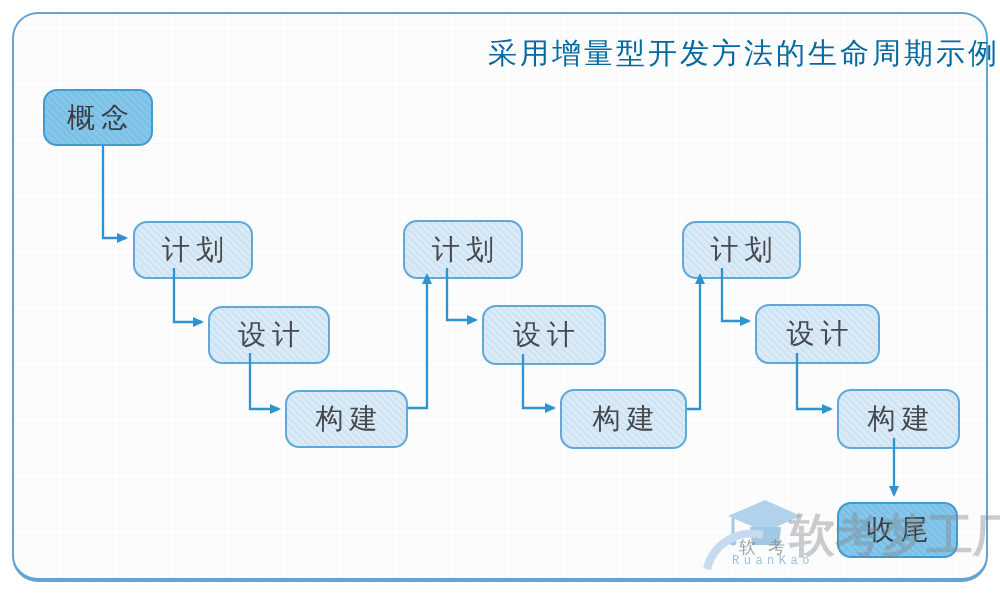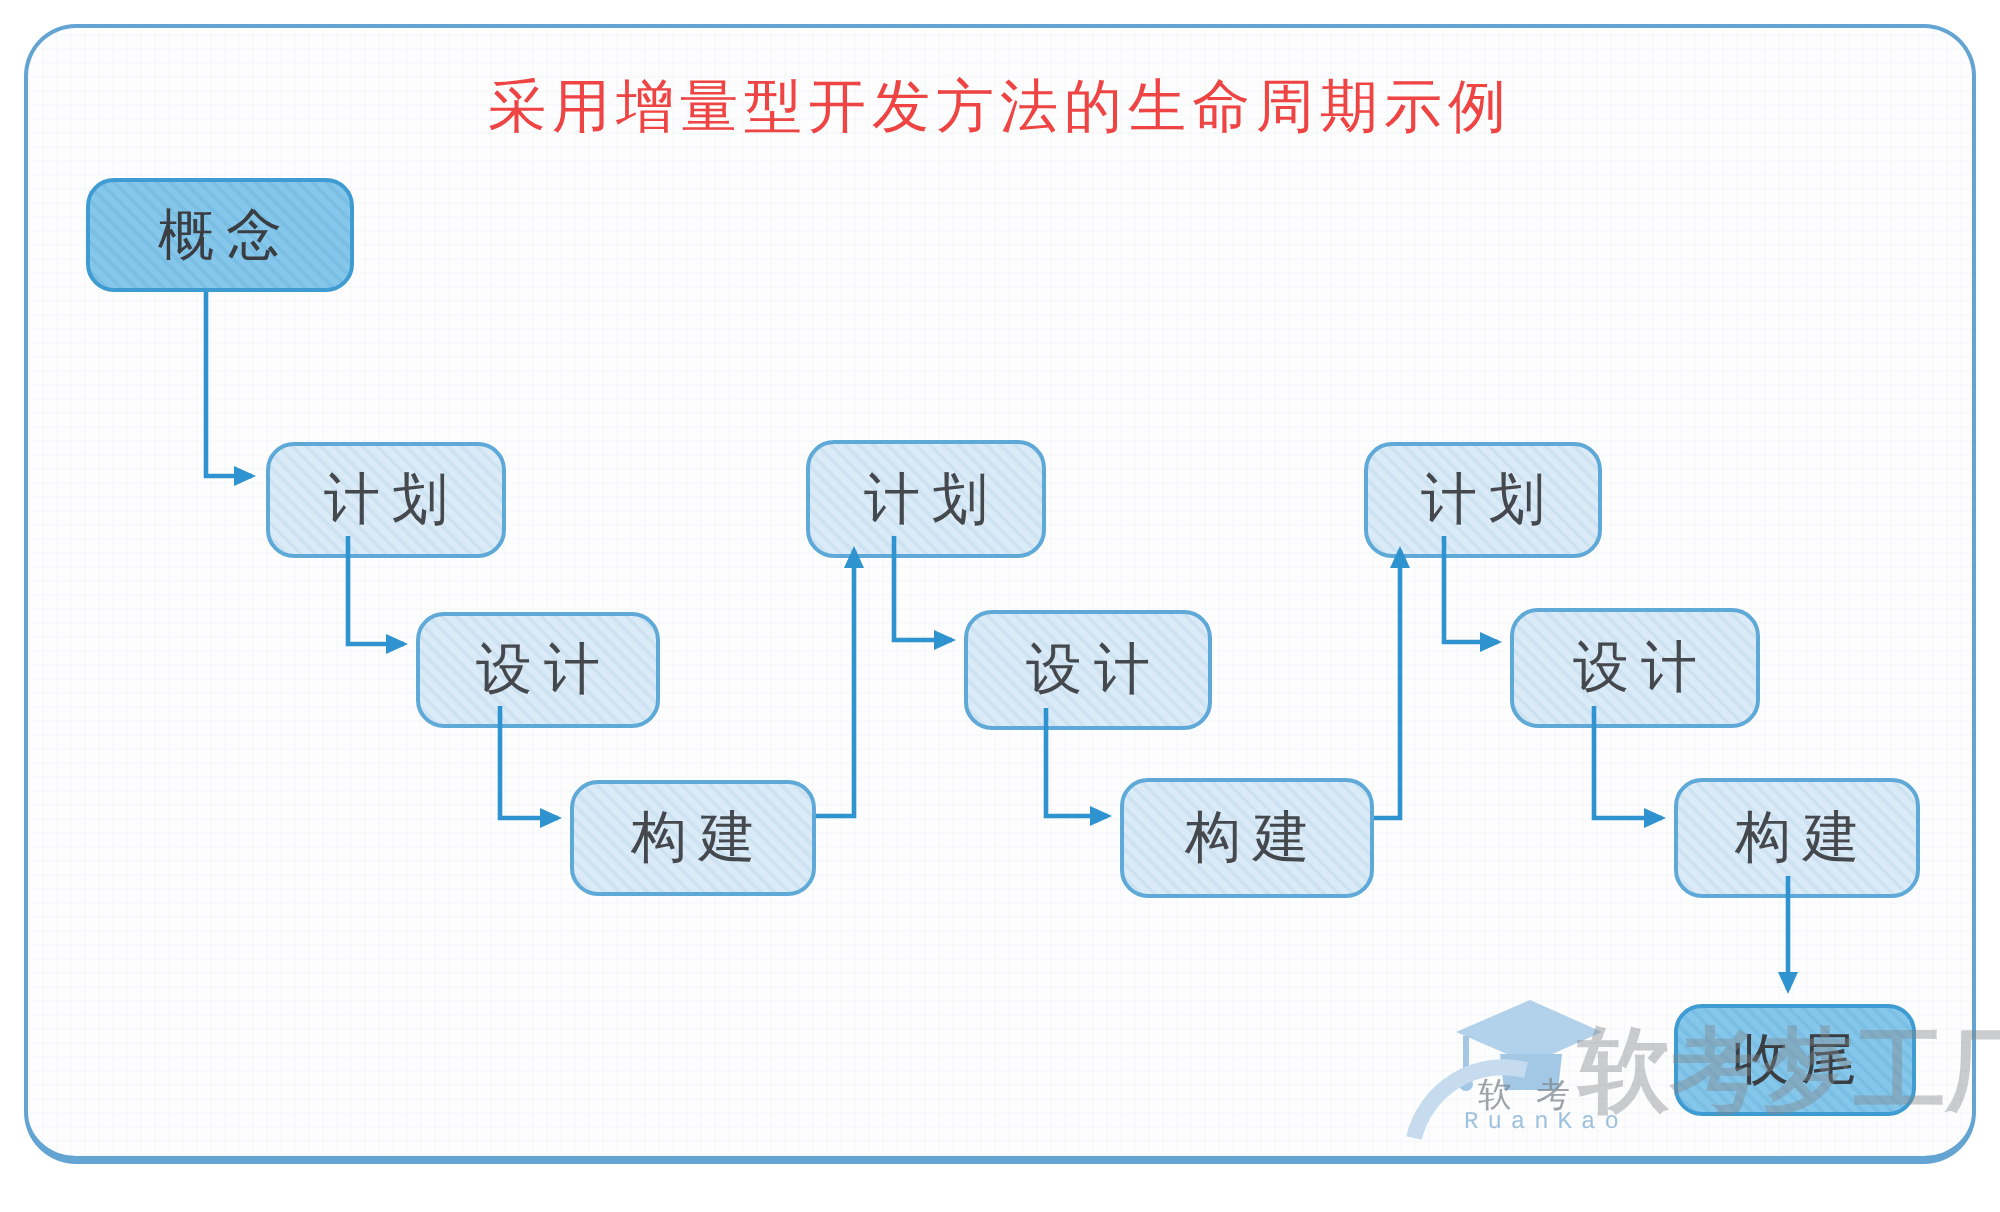--- a/index.html
+++ b/index.html
@@ -27,24 +27,24 @@
     background:
       repeating-linear-gradient(0deg, rgba(210,220,228,0.10) 0 1px, transparent 1px 7px),
       repeating-linear-gradient(90deg, rgba(210,220,228,0.10) 0 1px, transparent 1px 7px),
       #fdfdfd;
   }
   .diagram-title {
     position: absolute;
     left: 0;
     top: 34px;
     width: 100%;
-    text-align: center;
+    text-align: right;
     font-size: 29px;
     letter-spacing: 3px;
-    color: #ef4444;
+    color: #0369a1;
     font-weight: 500;
   }
   .node {
     position: absolute;
     display: flex;
     align-items: center;
     justify-content: center;
     border-radius: 14px;
     font-size: 28px;
     letter-spacing: 6px;
@@ -118,21 +118,21 @@
 </style>
 </head>
 <body>
 
 <div class="stage">
 
   <div class="frame"></div>
 
   <div class="diagram-title">采用增量型开发方法的生命周期示例</div>
 
-  <div class="node dark" style="left:43px;  top:89px;  width:134px; height:57px;text-align:right;">概念</div>
+  <div class="node dark" style="left:43px;  top:89px;  width:110px; height:57px;text-align:right;">概念</div>
 
   <div class="node light" style="left:133px; top:210px; width:120px; height:58px;">计划</div>
 
   <div class="node light" style="left:208px; top:295px; width:122px; height:58px;">设计</div>
 
   <div class="node light" style="left:285px; top:379px; width:123px; height:58px;">构建</div>
 
   <div class="node light" style="left:403px; top:209px; width:120px; height:59px;">计划</div>
 
   <div class="node light" style="left:482px; top:294px; width:124px; height:60px;">设计</div>

